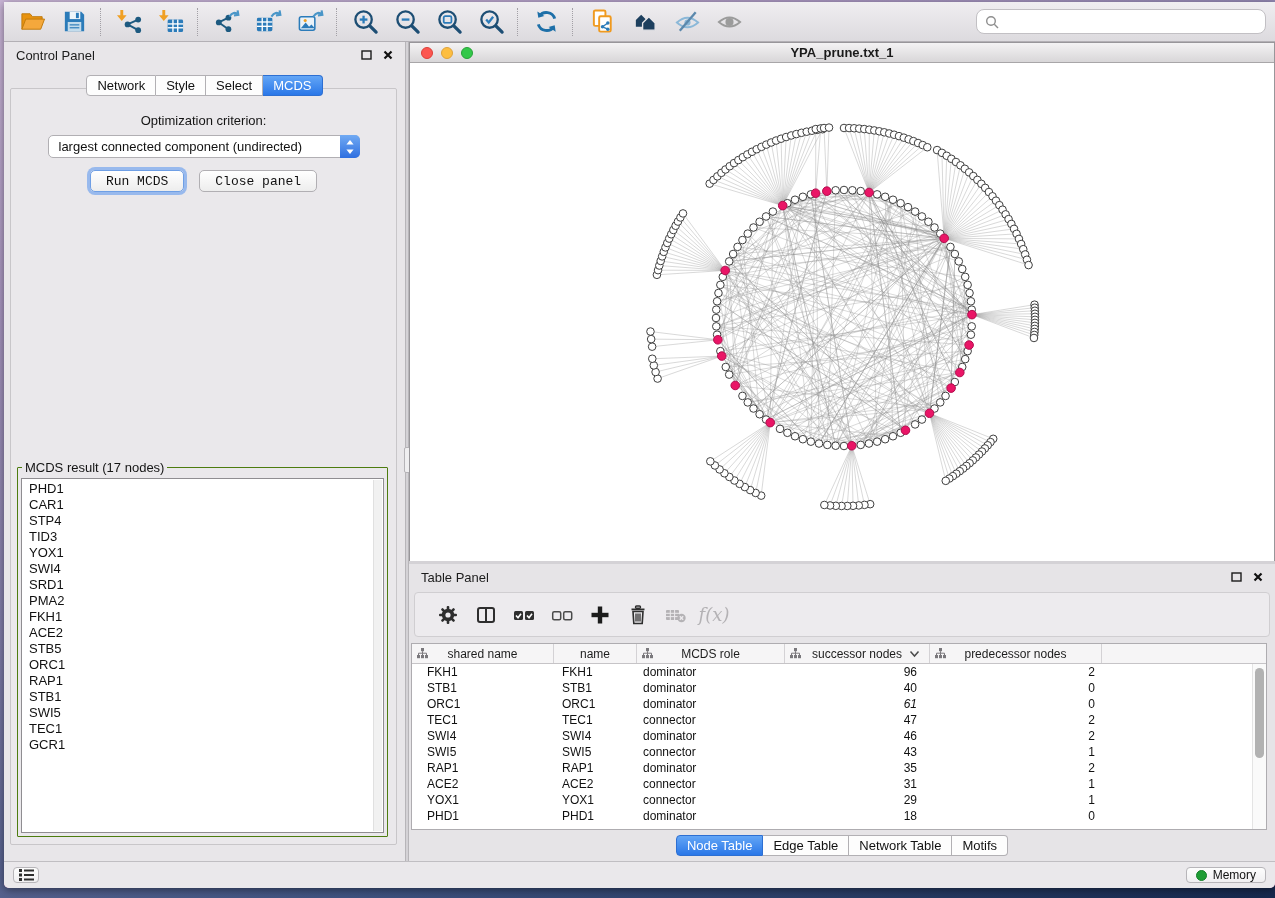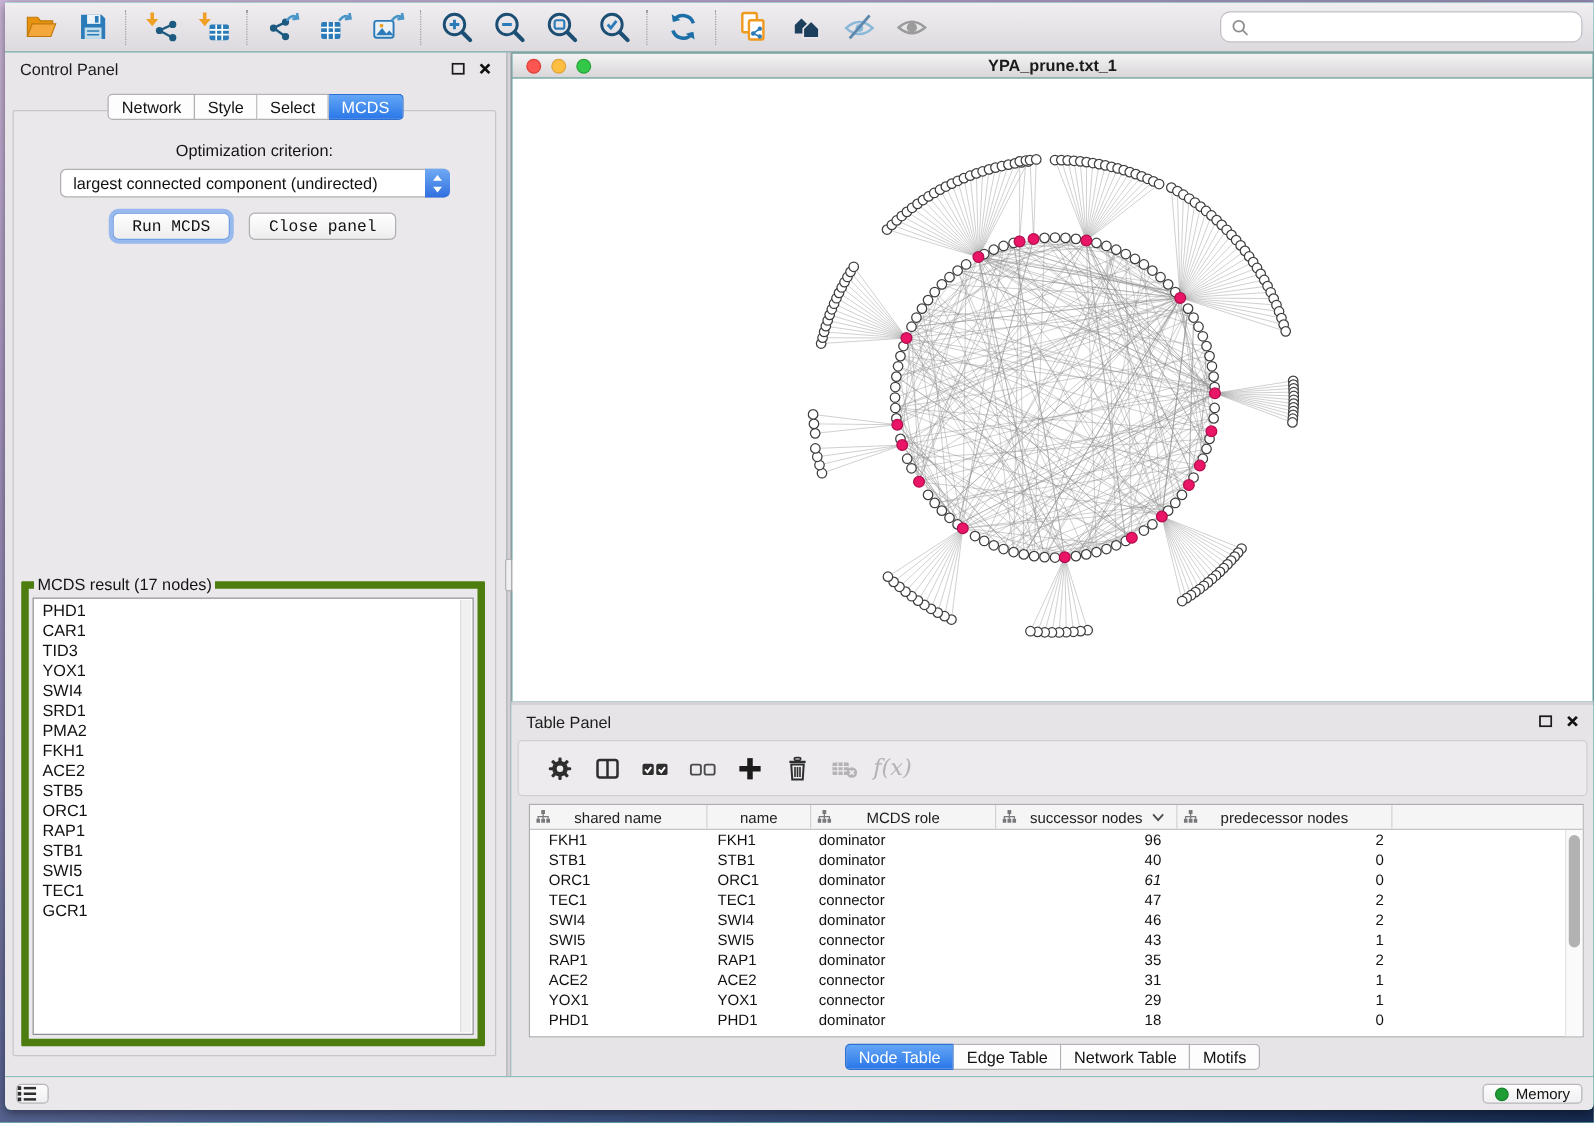--- a/index.html
+++ b/index.html
@@ -4,21 +4,21 @@
 <style>
   * { box-sizing: border-box; margin: 0; padding: 0; }
   html,body { width:1275px; height:898px; overflow:hidden; }
   body {
     font-family: "Liberation Sans", "DejaVu Sans", sans-serif;
     background: linear-gradient(160deg,#c9b5d6 0%,#a895bf 22%,#7d7aa6 48%,#3f5380 75%,#16294e 100%);
     position: relative;
   }
   #window {
     position:absolute; left:4px; top:2px; right:0; bottom:10px;
-    background:#14b8a6; border-radius:0 0 5px 5px;
+    background:#f9a8d4; border-radius:0 0 5px 5px;
     box-shadow:0 2px 8px rgba(0,0,0,.45);
   }
   
   #toolbar {
     position:absolute; left:0; right:0; top:0; height:40px;
     background:linear-gradient(#f0eef1,#dcdade);
     border-bottom:1px solid #b3b0b5;
     display:flex; align-items:center; padding-left:6px;
   }
   .tbtn { width:36px; height:34px; display:flex; align-items:center; justify-content:center; border-radius:4px; }
@@ -65,21 +65,21 @@
   }
   .btn-row { display:flex; justify-content:center; gap:15px; margin-top:12px; }
   .btn {
     height:22px; padding:0 15px; font-size:13px; color:#111;
     background:linear-gradient(#ffffff,#ededed); border:1px solid #b1afb3; border-radius:5px;
     font-family:Liberation Mono, monospace;
   }
   .btn.focused { box-shadow:0 0 0 3px rgba(96,154,239,.6); border-color:#6f9fe5; }
   #mcds-fieldset {
     position:absolute; left:6px; right:8px; top:371px; bottom:7px;
-    border:6px solid #4d7c0f; border-radius:1px; padding:3px;
+    border:1px solid #4d7c0f; border-radius:1px; padding:3px;
   }
   #mcds-fieldset legend { font-size:13px; color:#141414; padding:0 3px; margin-left:1px; }
   .result-list {
     width:100%; height:100%; background:#fff; border:1px solid #8f8d91;
     font-size:13px; line-height:16px; color:#111; padding:2px 0 0 7px;
     position:relative; overflow:hidden;
   }
   .result-scroll { position:absolute; top:1px; right:1px; bottom:1px; width:9px; background:#f1f1f1; border-left:1px solid #e0e0e0; }
   
   #v-splitter { position:absolute; left:401px; top:40px; width:4px; bottom:27px; background:#d4d2d6; border-left:1px solid #b7b5b9; border-right:1px solid #b7b5b9; }
@@ -101,21 +101,21 @@
   
   #table-panel { position:absolute; left:405px; right:0; top:562px; bottom:27px; background:#e6e4e7; }
   #tp-toolbar {
     position:absolute; left:5px; right:5px; top:28px; height:45px;
     background:#edebee; border:1px solid #d0ced1; border-radius:4px;
     display:flex; align-items:center; padding-left:14px;
   }
   .tp-btn { width:38px; height:36px; display:flex; align-items:center; justify-content:center; }
   .fx-label { font-family:"DejaVu Serif","Liberation Serif",serif; font-style:italic; font-size:18px; color:#b4b2b5; }
   #node-table {
-    position:absolute; left:14px; right:8px; top:79px; height:187px;
+    position:absolute; left:2px; right:8px; top:79px; height:187px;
     background:#fff; border:1px solid #aeacb0;
   }
   #node-table-header {
     display:flex; height:20px; background:#f6f5f6; border-bottom:1px solid #c6c4c7;
   }
   .th {
     position:relative; display:flex; align-items:center; justify-content:center;
     border-right:1px solid #d4d2d5; font-size:12px; color:#1d1d1d; height:100%;
   }
   .th .tree { position:absolute; left:5px; }
@@ -129,21 +129,21 @@
   #table-vscroll .thumb { position:absolute; left:2px; top:4px; width:9px; height:90px; background:#b2b2b2; border-radius:5px; }
   #tp-tabs { position:absolute; left:0; right:0; top:271px; display:flex; justify-content:center; }
   
   #status-bar {
     position:absolute; left:0; right:0; bottom:0; height:27px;
     background:#eae8eb; border-top:1px solid #c0bec2; border-radius:0 0 5px 5px;
     display:flex; align-items:center; padding:0 9px;
   }
   .sb-btn {
     height:16px; border:1px solid #b7b5b9; border-radius:4px;
-    background:linear-gradient(#fdfdfd,#f0eff1); display:flex; align-items:center; justify-content:space-between;
+    background:linear-gradient(#fdfdfd,#f0eff1); display:flex; align-items:center; justify-content:center;
   }
   #menu-btn { width:26px; }
   #memory-btn { margin-left:auto; padding:0 9px; gap:6px; font-size:12px; color:#111; }
   .mem-dot { width:11px; height:11px; border-radius:50%; background:#1f9d35; border:1px solid #15802a; }
 </style>
 </head>
 <body>
 
 <div id="window">
 
@@ -329,20 +329,21 @@
       <div class="btn-row">
         <button class="btn focused">Run MCDS</button>
         <button class="btn">Close panel</button>
       </div>
       <fieldset id="mcds-fieldset">
         <legend>MCDS result (17 nodes)</legend>
         <div class="result-list">
           <div class="result-scroll"></div>
         <div>PHD1</div>
             <div>CAR1</div>
+            <div>STP4</div>
             <div>TID3</div>
             <div>YOX1</div>
             <div>SWI4</div>
             <div>SRD1</div>
             <div>PMA2</div>
             <div>FKH1</div>
             <div>ACE2</div>
             <div>STB5</div>
             <div>ORC1</div>
             <div>RAP1</div>

